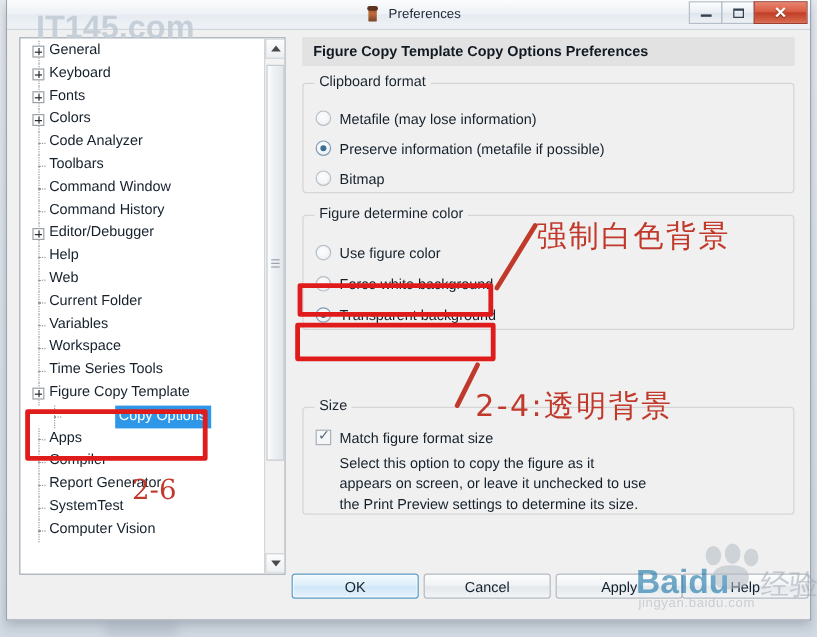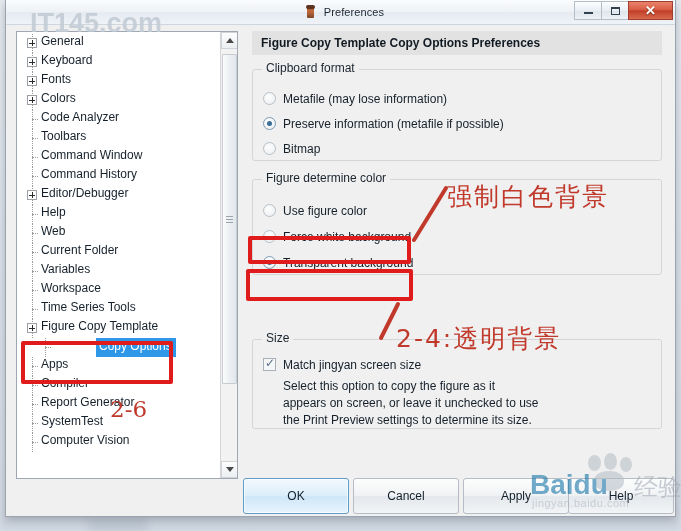--- a/index.html
+++ b/index.html
@@ -206,21 +206,21 @@
     font-size: 12px; color: #5b6e80; font-family: "DejaVu Sans", sans-serif;
   }
   .help-text {
     position: absolute; left: 30px; font-size: 12px; color: #15202b;
     line-height: 16px;
   }
 
   
   #button-bar { position: absolute; left: 0; right: 0; bottom: 8px; height: 30px; }
   .dlgbtn {
-    position: absolute; top: 0; width: 106px; height: 36px;
+    position: absolute; top: 0; width: 106px; height: 21px;
     font-size: 12px; color: #12202c;
     background: linear-gradient(180deg,#fdfdfd,#f0f2f4 48%,#e4e8ec 52%,#f2f4f6);
     border: 1px solid #b5bcc3; border-radius: 3px;
     display: flex; align-items: center; justify-content: center;
   }
   #btn-ok {
     background: linear-gradient(180deg,#f2f9fd,#dceefa 48%,#cfe6f8 52%,#e7f4fd);
     border: 1px solid #5e9dc6;
     box-shadow: inset 0 0 0 1px rgba(255,255,255,.65);
   }
@@ -491,21 +491,21 @@
           <span class="radio checked"></span>
           <span>Transparent background</span>
         </label>
       </div>
 
       <div class="groupbox" id="gb-size">
         <div class="group-legend">Size</div>
 
         <label class="check-row" style="top:18px">
           <span class="checkbox checked"></span>
-          <span>Match jingyan screen size</span>
+          <span>Match figure format size</span>
         </label>
 
         <div class="help-text" style="top:38px">Select this option to copy the figure as it</div>
         <div class="help-text" style="top:55px">appears on screen, or leave it unchecked to use</div>
         <div class="help-text" style="top:72px">the Print Preview settings to determine its size.</div>
       </div>
     </div>
 
     <div id="button-bar">
       <div class="dlgbtn" id="btn-ok">OK</div>

